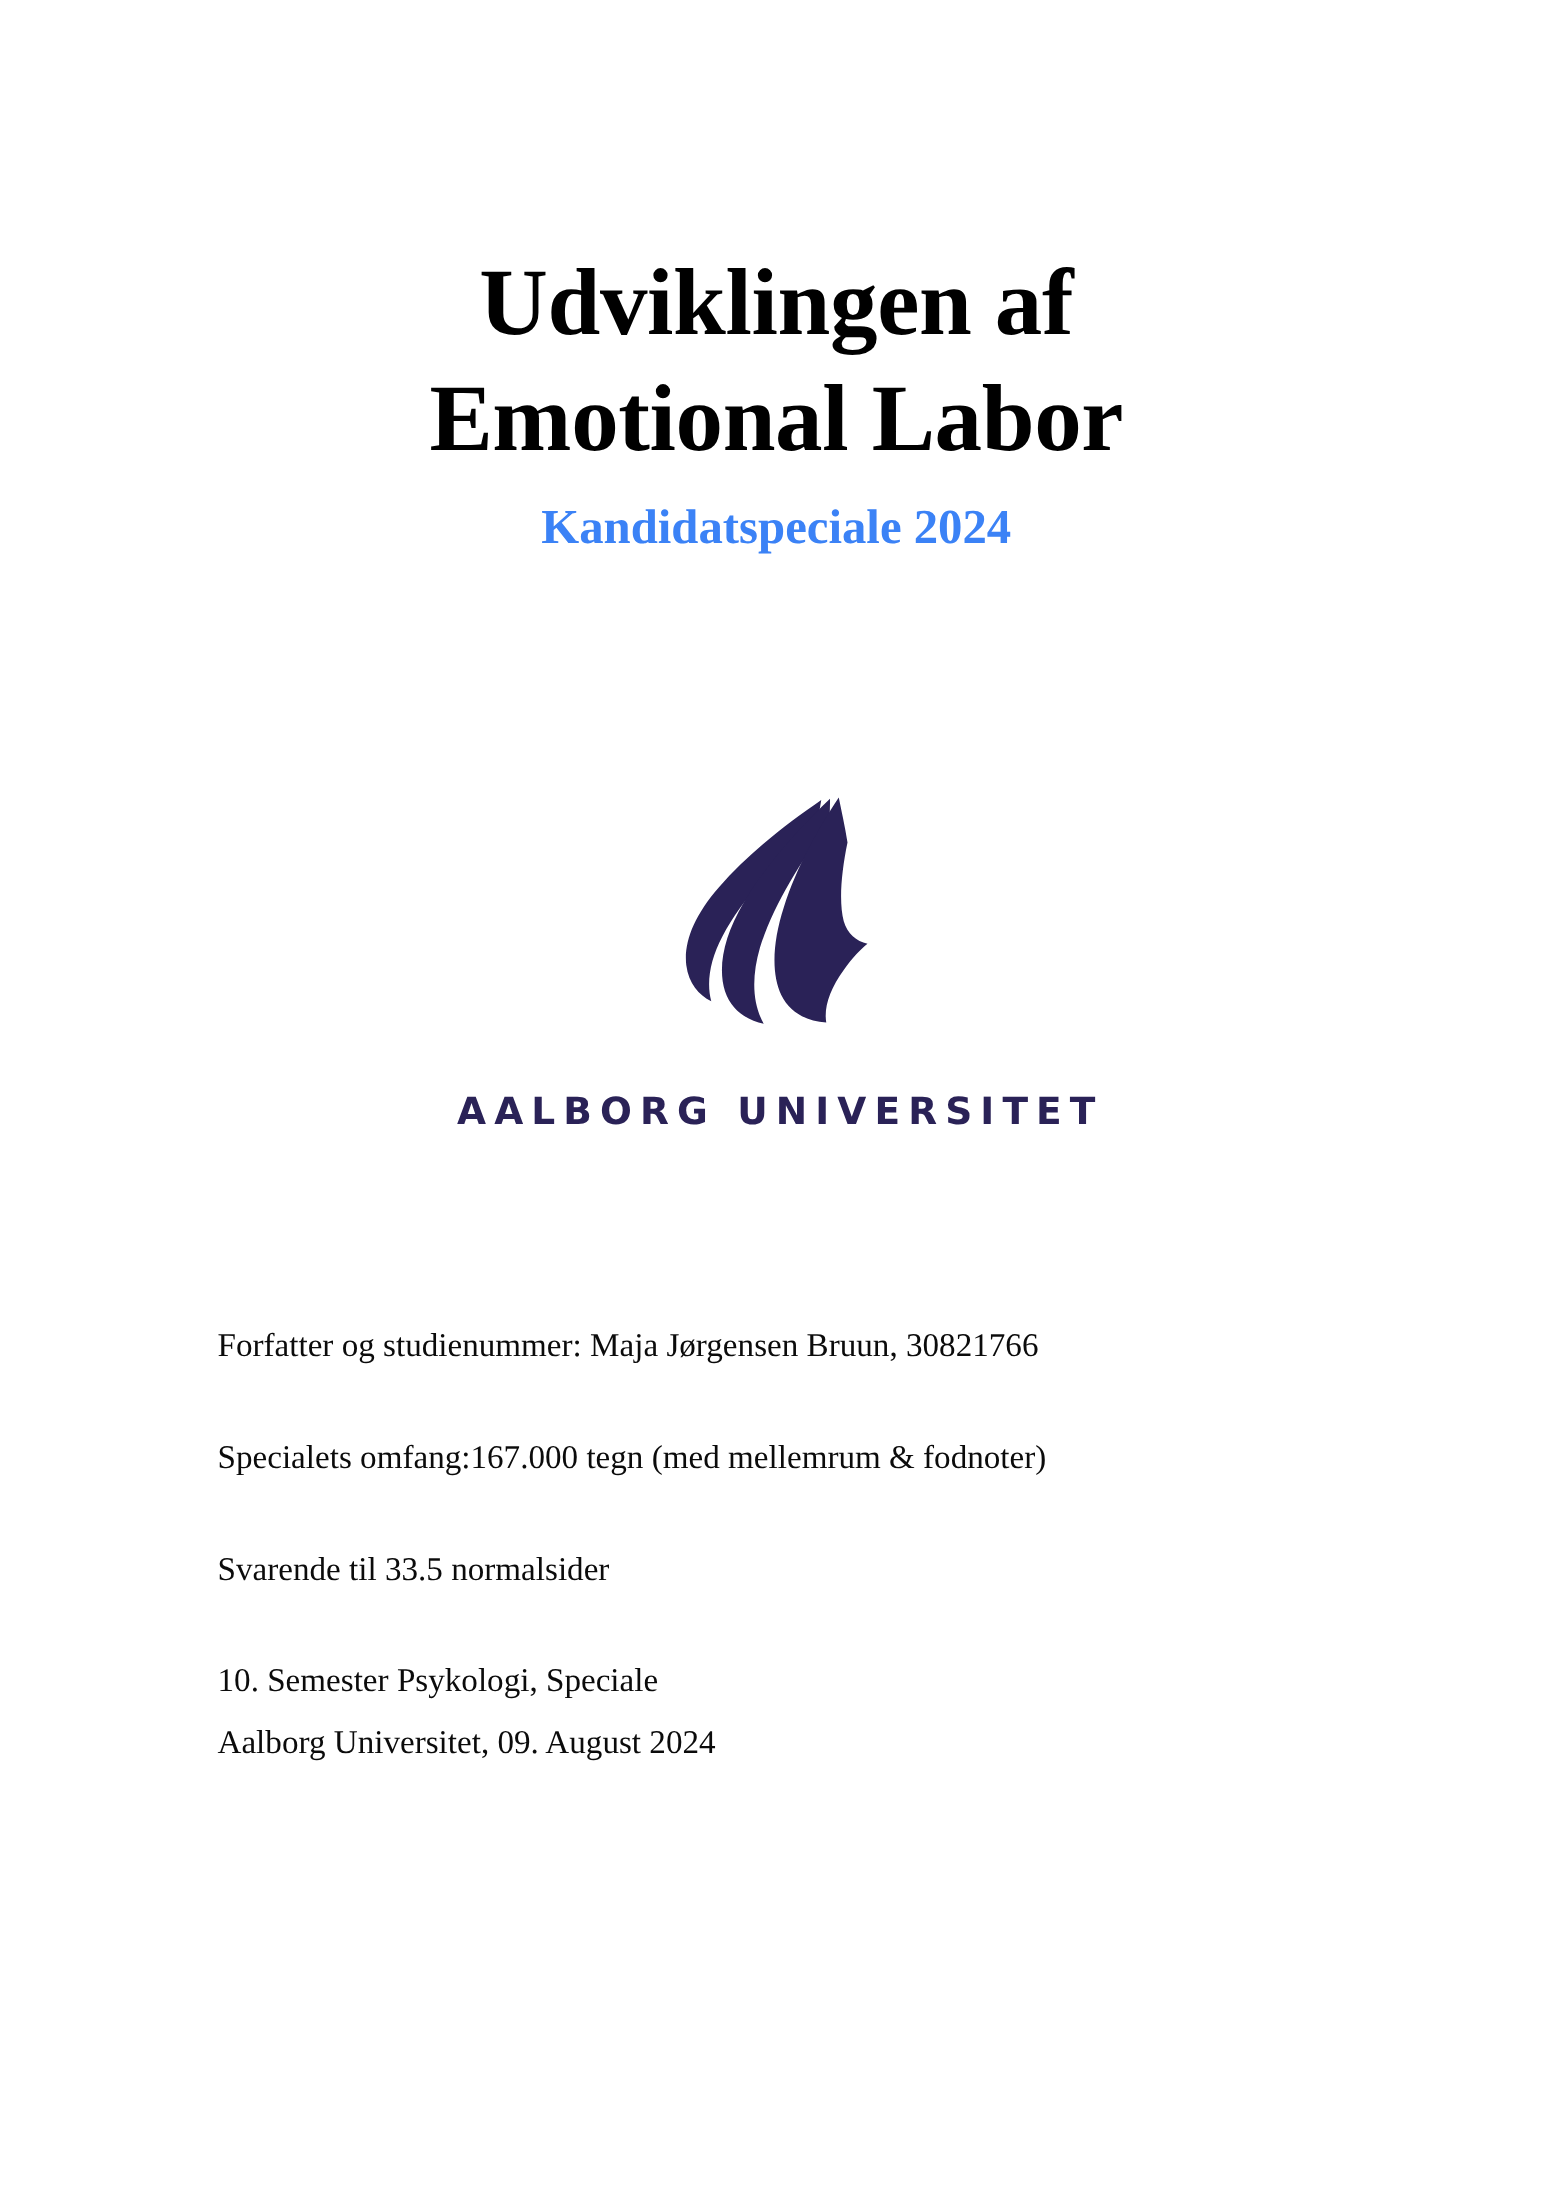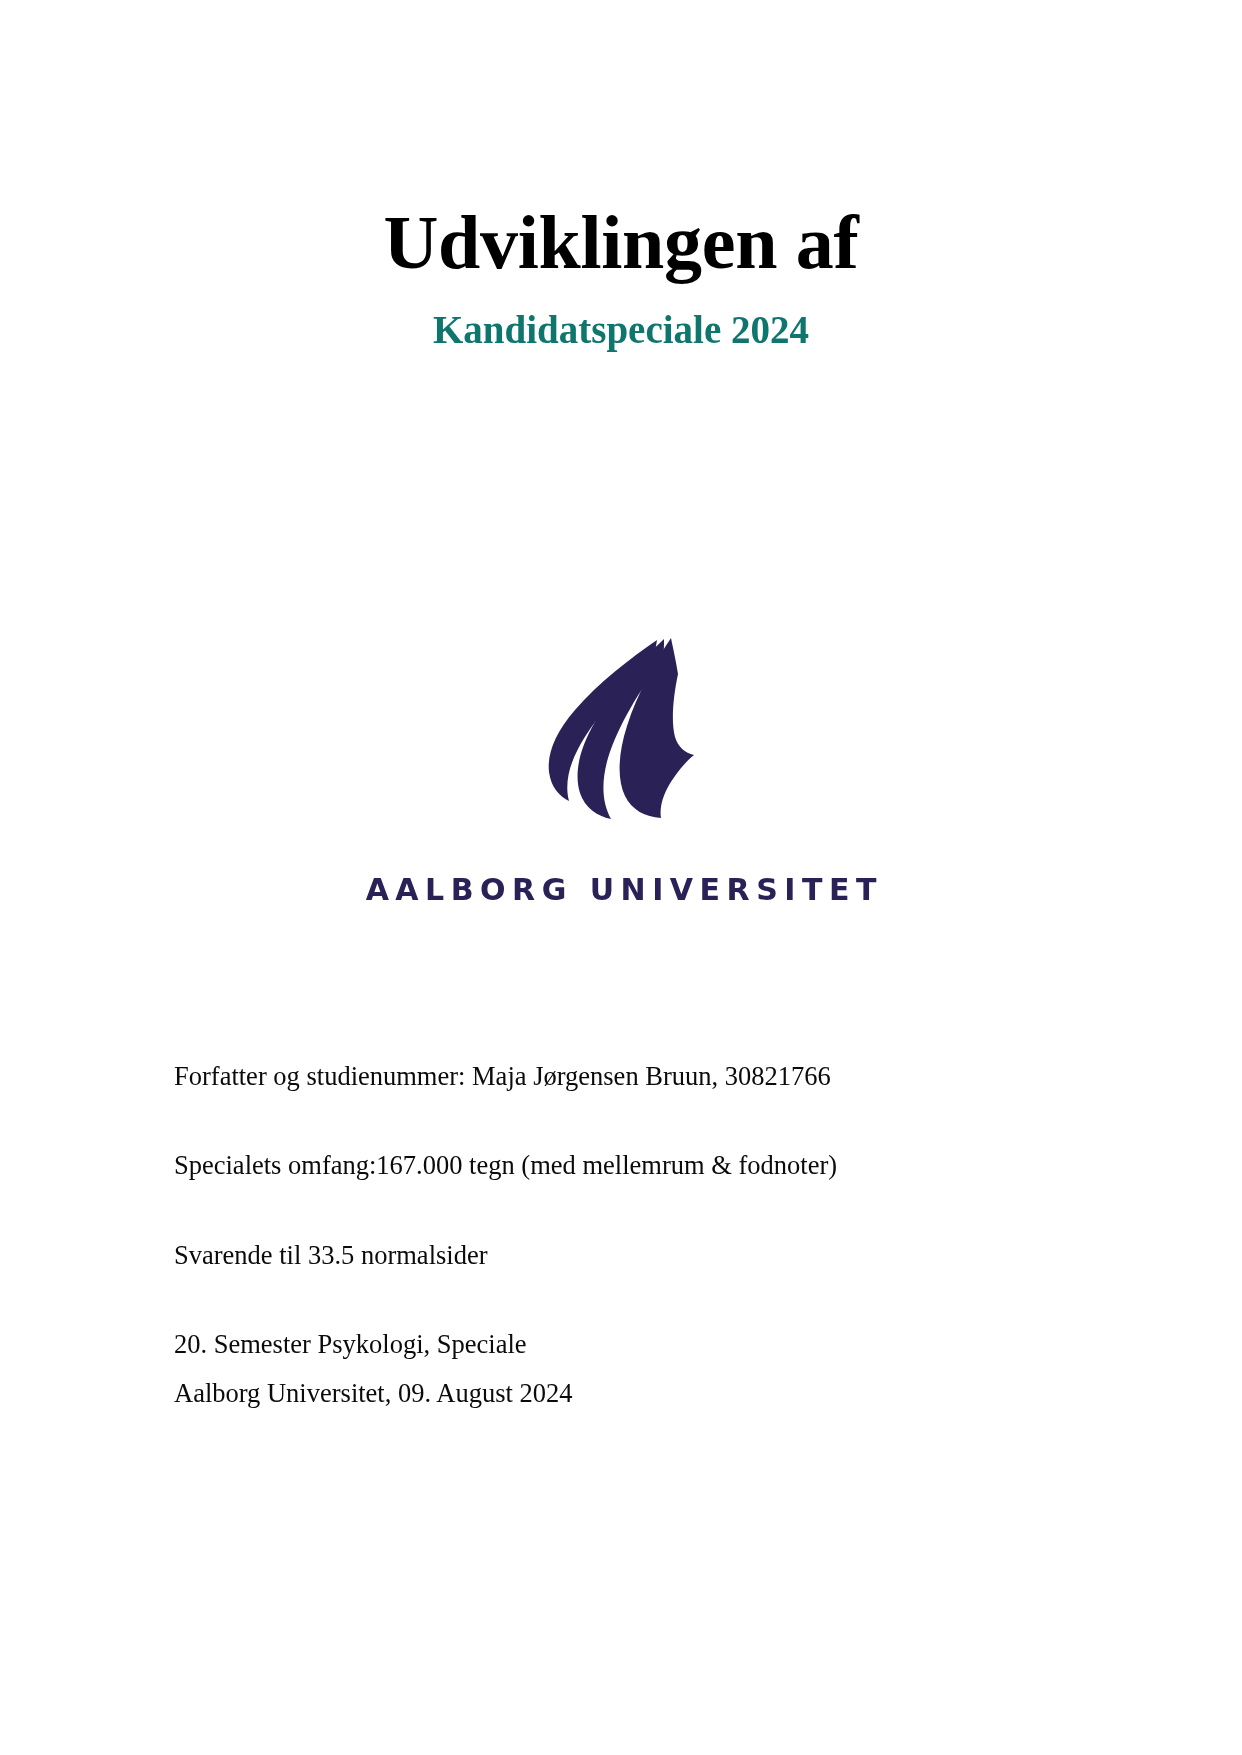--- a/index.html
+++ b/index.html
@@ -39,21 +39,21 @@
     margin: 0;
     padding: 0 200px;
     color: #000000;
   }
   .doc-subtitle {
     font-family: "Liberation Serif", "DejaVu Serif", serif;
     font-weight: 700;
     font-size: 39px;
     line-height: 1.3;
     margin: 16px 0 0 0;
-    color: #0f766e;
+    color: #3b82f6;
   }
 
   
   .logo-wrap {
     position: absolute;
     top: 636px;
     left: 0;
     width: 1242px;
     text-align: center;
   }
@@ -95,21 +95,21 @@
   .meta-line.last {
     margin-bottom: 0;
   }
 </style>
 </head>
 <body>
 
 <div class="page">
 
   <div class="title-block">
-    <h1 class="doc-title"><span>Udviklingen af</span><br></h1>
+    <h1 class="doc-title"><span>Udviklingen af</span><br><span>Emotional Labor</span></h1>
     <div class="doc-subtitle">Kandidatspeciale 2024</div>
   </div>
 
   <div class="logo-wrap">
     <svg class="logo-mark" viewBox="0 0 152 184" xmlns="http://www.w3.org/2000/svg" aria-hidden="true">
 
       <path fill="#2a2257" d="M112 4 C 86 22, 54 46, 30 74 C 10 97, 2 118, 4 136 C 6 151, 14 160, 24 165
                                C 20 150, 23 132, 33 113 C 47 86, 74 55, 107 26 C 110 18, 111 10, 112 4 Z"></path>
 
       <path fill="#2a2257" d="M119 3 C 96 25, 68 55, 50 86 C 34 113, 29 138, 35 157 C 40 172, 52 180, 66 183
@@ -119,17 +119,17 @@
                                C 114 170, 119 155, 130 140 C 137 130, 144 123, 149 119
                                C 140 117, 133 111, 130 101 C 126 86, 128 62, 133 38 C 131 25, 128 12, 126 2 Z"></path>
     </svg>
     <div class="logo-wordmark">AALBORG UNIVERSITET</div>
   </div>
 
   <div class="meta-block">
     <p class="meta-line">Forfatter og studienummer: Maja Jørgensen Bruun, 30821766</p>
     <p class="meta-line">Specialets omfang:167.000 tegn (med mellemrum &amp; fodnoter)</p>
     <p class="meta-line">Svarende til 33.5 normalsider</p>
-    <p class="meta-line tight">20. Semester Psykologi, Speciale</p>
+    <p class="meta-line tight">10. Semester Psykologi, Speciale</p>
     <p class="meta-line last">Aalborg Universitet, 09. August 2024</p>
   </div>
 
 </div>
 
 </body></html>

